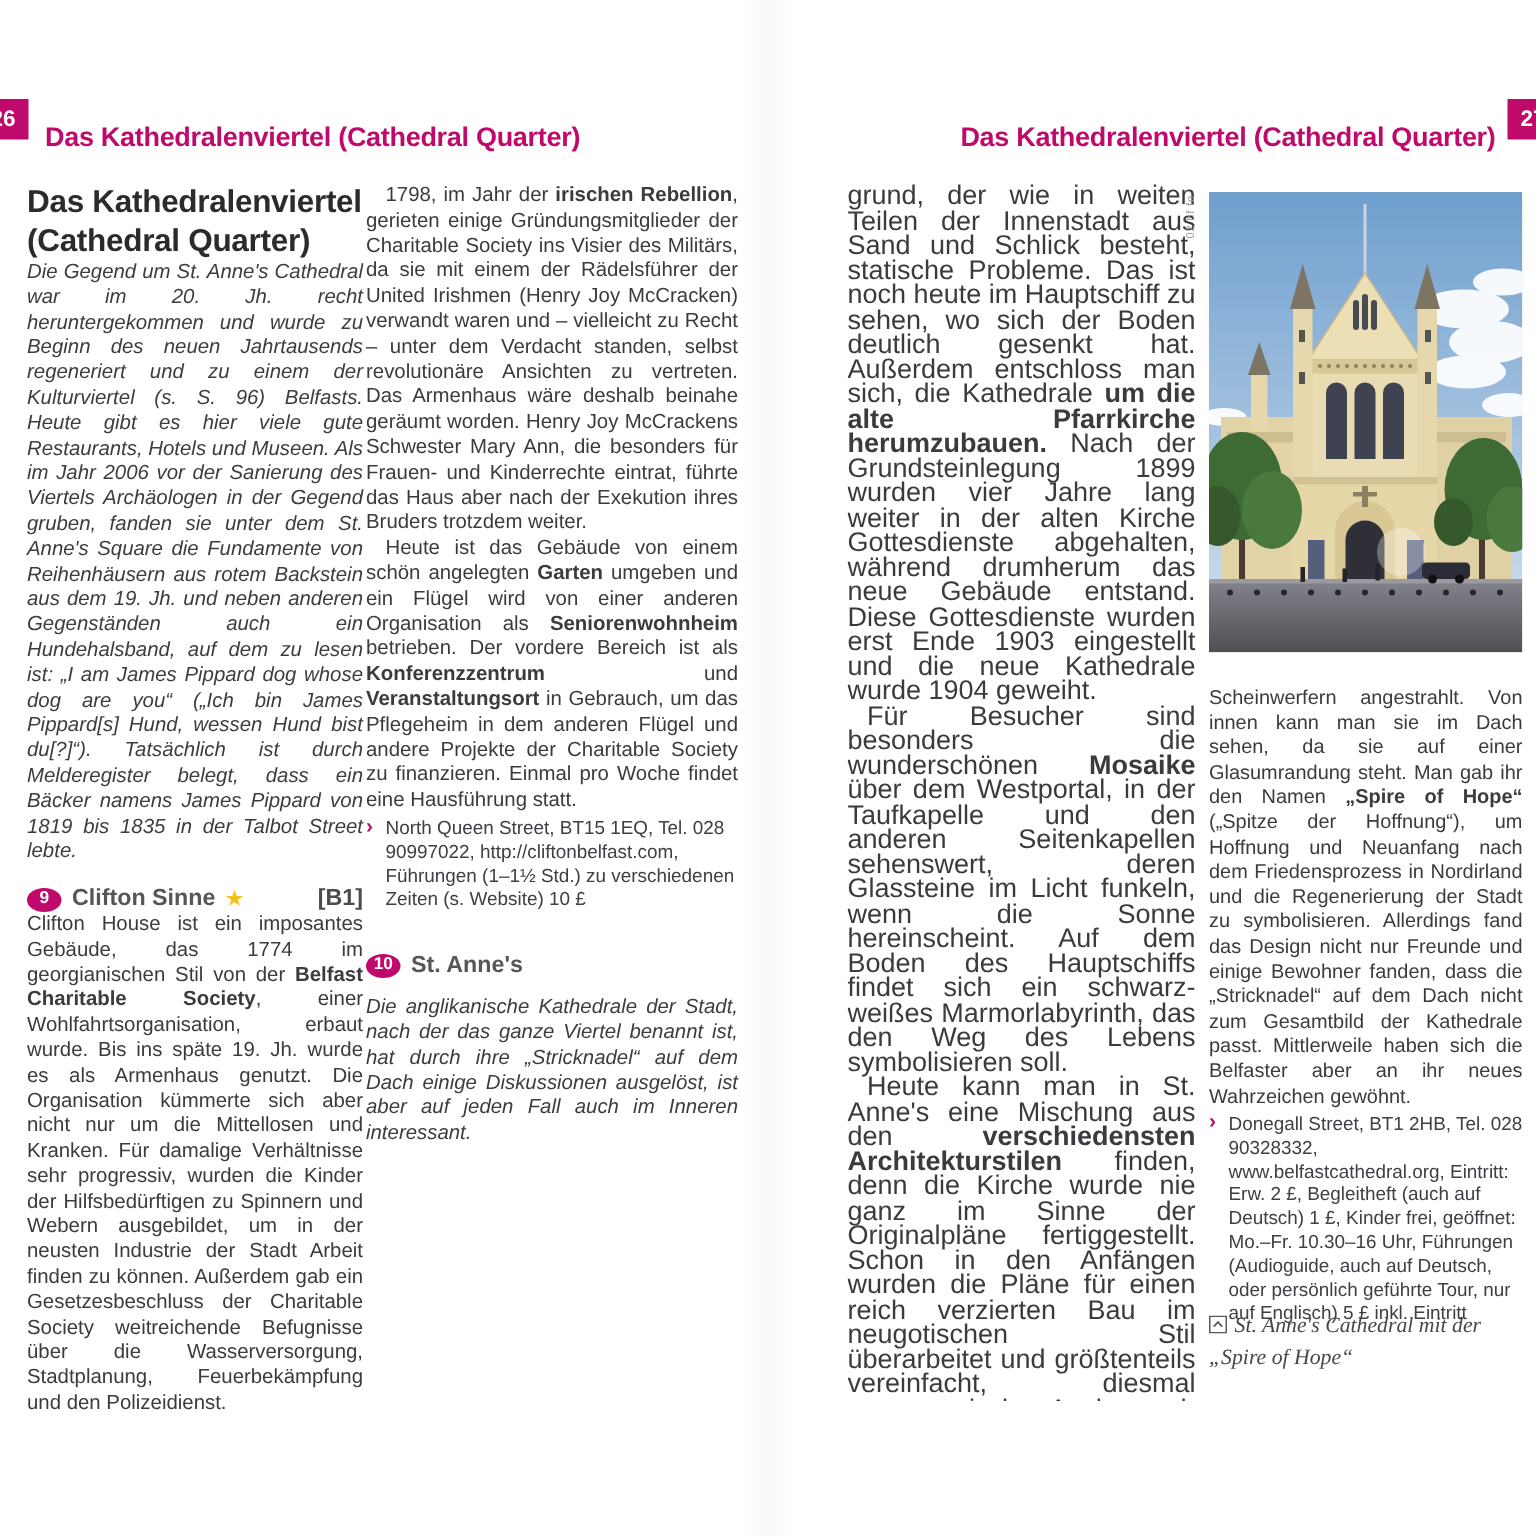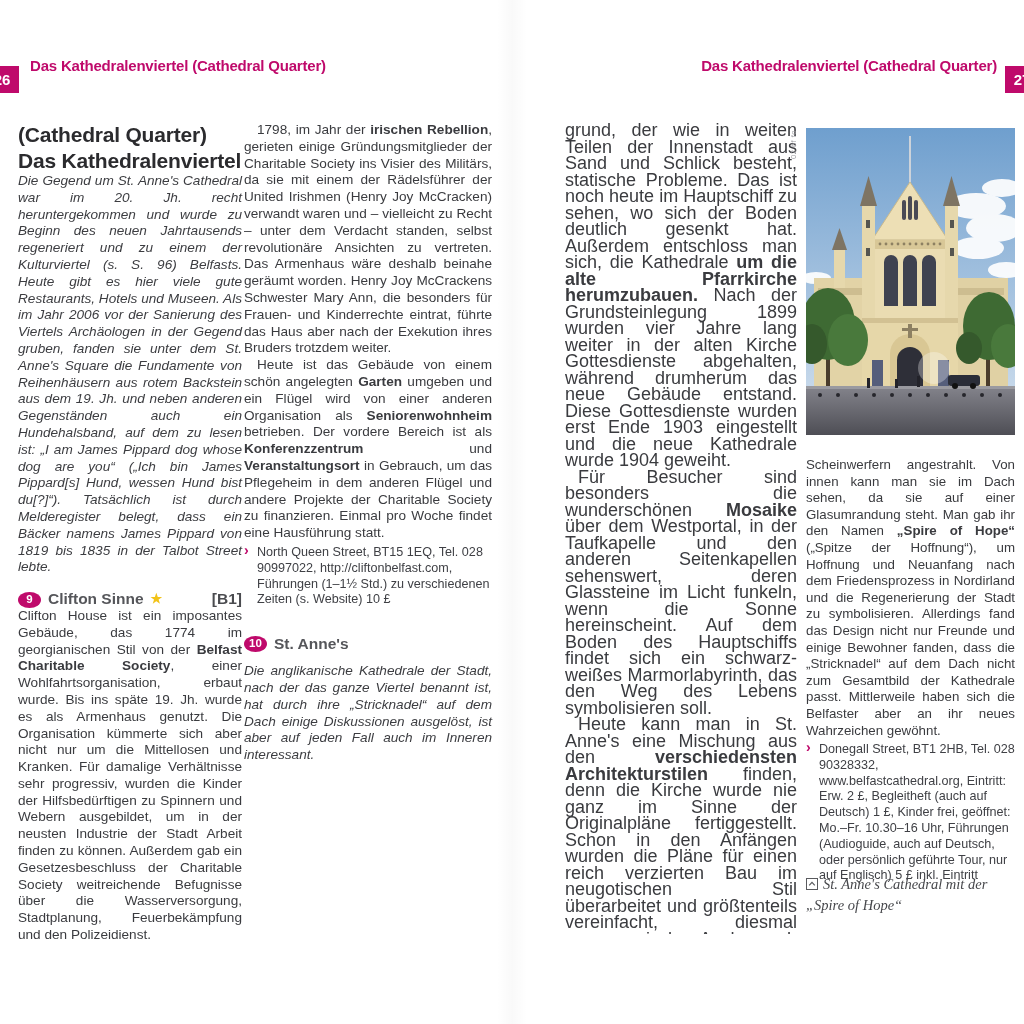--- a/index.html
+++ b/index.html
@@ -4,21 +4,21 @@
 <style>
   html,body{margin:0;padding:0;background:#ffffff;}
   #stage{position:relative;width:1024px;height:1024px;background:#ffffff;overflow:hidden;
          font-family:"Liberation Sans",sans-serif;color:#3a3b3f;}
   #stage:before{content:"";position:absolute;left:497px;top:0;width:30px;height:100%;
         background:linear-gradient(90deg,rgba(0,0,0,0) 0%,rgba(0,0,0,0.025) 50%,rgba(0,0,0,0) 100%);}
   .tab{position:absolute;top:66px;width:34px;height:27px;background:var(--accent);
        color:#fff;font-weight:bold;font-size:15px;display:flex;align-items:center;justify-content:center;}
   .tab-left{left:-15px;}
   .tab-right{right:-15px;}
-  .header-title{position:absolute;top:57px;font-weight:bold;font-size:15px;color:var(--accent);
+  .header-title{position:absolute;top:81px;font-weight:bold;font-size:18px;color:var(--accent);
        letter-spacing:-0.2px;white-space:nowrap;}
   .ht-left{left:30px;}
   .ht-right{right:27px;}
   .col{position:absolute;text-align:justify;font-size:13.6px;line-height:16.8px;hyphens:auto;}
   .col p{margin:0;}
   .section-title{font-size:21px;line-height:25.5px;font-weight:bold;color:#2b2b2e;text-align:left;
        letter-spacing:-0.2px;}
   .intro{font-style:italic;margin-top:13px;color:#3c3d41;}
   .b{font-weight:bold;}
   .indent{text-indent:13px;}
@@ -47,22 +47,22 @@
 
 <div id="stage" style="--accent:#bf0a6b;--star:#f2c318;">
 
   <div class="tab tab-left">26</div>
   <div class="header-title ht-left">Das Kathedralenviertel (Cathedral Quarter)</div>
   <div class="header-title ht-right">Das Kathedralenviertel (Cathedral Quarter)</div>
   <div class="tab tab-right">27</div>
 
   <div class="col" style="left:18px;top:122px;width:224px;">
     <div class="section-title">
+      <div>Das Kathedralenviertel</div>
       <div>(Cathedral Quarter)</div>
-      <div>Das Kathedralenviertel</div>
     </div>
     <p class="intro">Die Gegend um St. Anne's Cathedral war im 20. Jh. recht heruntergekommen und wurde zu Beginn des neuen Jahrtausends regeneriert und zu einem der Kulturviertel (s. S. 96) Belfasts. Heute gibt es hier viele gute Restaurants, Hotels und Museen. Als im Jahr 2006 vor der Sanierung des Viertels Archäologen in der Gegend gruben, fanden sie unter dem St. Anne's Square die Fundamente von Reihenhäusern aus rotem Backstein aus dem 19. Jh. und neben anderen Gegenständen auch ein Hundehalsband, auf dem zu lesen ist: „I am James Pippard dog whose dog are you“ („Ich bin James Pippard[s] Hund, wessen Hund bist du[?]“). Tatsächlich ist durch Melderegister belegt, dass ein Bäcker namens James Pippard von 1819 bis 1835 in der Talbot Street lebte.</p>
     <div class="poi-head">
       <span class="badge">9</span>
       <span>Clifton Sinne</span>
       <span class="star">★</span>
       <span class="map-ref">[B1]</span>
     </div>
     <p class="body-para"><span>Clifton House ist ein imposantes Gebäude, das 1774 im georgianischen Stil von der </span><span class="b">Belfast Charitable Society</span><span>, einer Wohlfahrtsorganisation, erbaut wurde. Bis ins späte 19. Jh. wurde es als Armenhaus genutzt. Die Organisation kümmerte sich aber nicht nur um die Mittellosen und Kranken. Für damalige Verhältnisse sehr progressiv, wurden die Kinder der Hilfsbedürftigen zu Spinnern und Webern ausgebildet, um in der neusten Industrie der Stadt Arbeit finden zu können. Außerdem gab ein Gesetzesbeschluss der Charitable Society weitreichende Befugnisse über die Wasserversorgung, Stadtplanung, Feuerbekämpfung und den Polizeidienst.</span></p>
   </div>

